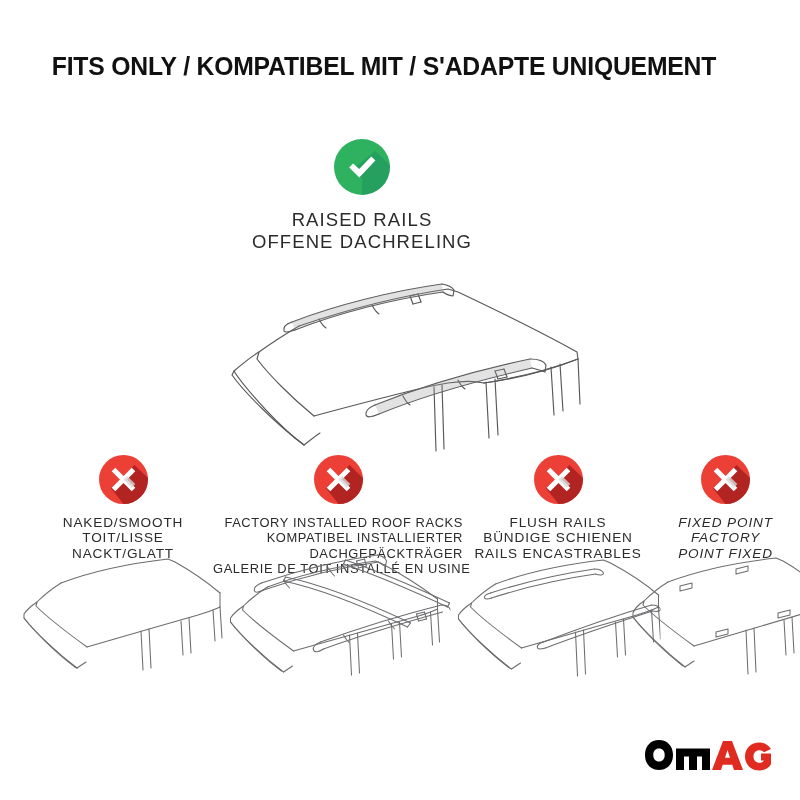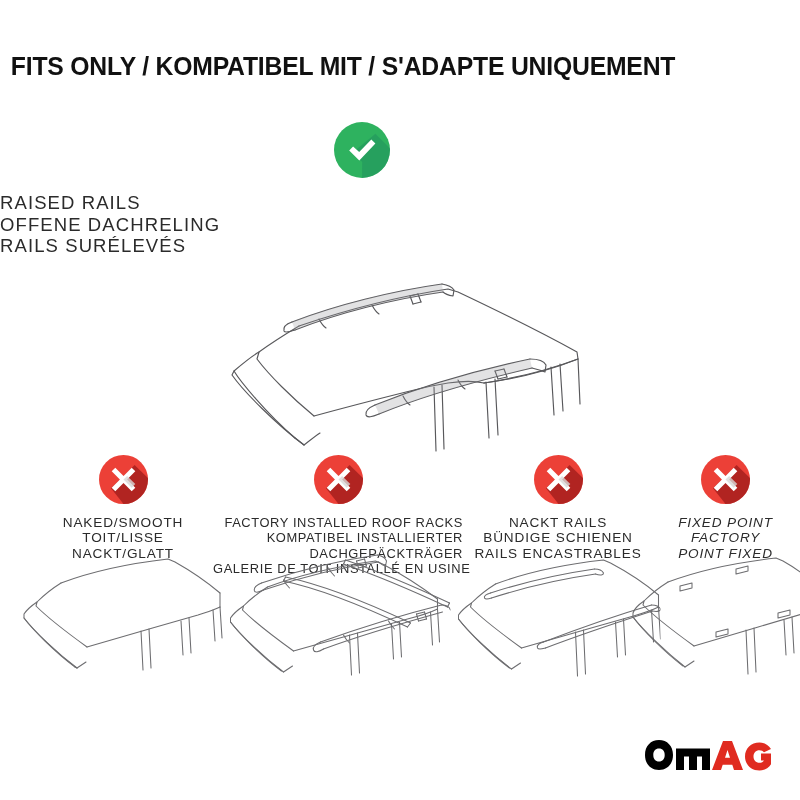--- a/index.html
+++ b/index.html
@@ -13,42 +13,42 @@
     position: relative;
     overflow: hidden;
     font-family: "Liberation Sans", sans-serif;
     color: #231f20;
   }
 
   
   .header {
     position: absolute;
     top: 52px;
-    left: 0;
+    left: 8px;
     width: 719px;
-    text-align: left;
+    text-align: right;
   }
   .header-title {
     font-family: "Liberation Sans", sans-serif;
     font-weight: 700;
     font-size: 25.5px;
     letter-spacing: -0.2px;
     color: #111111;
     white-space: nowrap;
     transform: scaleX(0.97);
     transform-origin: center;
   }
 
   
   .primary-block {
     position: absolute;
-    top: 122px;
+    top: 139px;
     left: 0;
     width: 724px;
-    text-align: left;
+    text-align: center;
   }
   .badge-ok {
     position: relative;
     width: 56px;
     height: 56px;
     margin: 0 auto;
     display: block;
   }
   .badge-no {
     position: relative;
@@ -139,21 +139,20 @@
     <svg viewBox="0 0 56 56" width="56" height="56" aria-hidden="true">
       <circle cx="28" cy="28" r="28" fill="#2eb25f"></circle>
       <path d="M28 56a28 28 0 0 0 28-28c0-.6 0-1.2-.06-1.8L41.4 11.7 18.6 30.5l9.6 9.6z" fill="#21925c" opacity="0.55"></path>
       <path d="M15.2 28.6l3.9-4.2 6.1 5.7 12.1-12.6 4.1 3.9-16.1 17z" fill="#ffffff"></path>
     </svg>
   </div>
 
   <div class="caption">
     <span class="caption-line">RAISED RAILS</span>
     <span class="caption-line">OFFENE DACHRELING</span>
-    <span class="caption-line">RAILS SURÉLEVÉS</span>
   </div>
 </div>
 
 <div class="illus-main">
   <svg viewBox="0 0 412 172" width="412" height="172" aria-hidden="true">
     <g fill="none" stroke="#58585b" stroke-width="1.15" stroke-linecap="round" stroke-linejoin="round">
 
       <path d="M103 43 C150 27 205 13 252 6 L262 9 C300 27 343 48 381 69 L382 76 C355 86 320 95 288 100"></path>
       <path d="M103 43 C93 49 74 61 63 69 L61 76 C73 92 96 115 118 133"></path>
       <path d="M118 133 C140 127 178 117 210 109 C238 102 268 95 288 100"></path>
@@ -314,21 +313,21 @@
   <div class="col col-2">
     <div class="badge-no">
       <svg viewBox="0 0 49 49" width="49" height="49" aria-hidden="true">
         <circle cx="24.5" cy="24.5" r="24.5" fill="#ec4037"></circle>
         <path d="M24.5 49A24.5 24.5 0 0 0 49 24.5c0-.5 0-1-.05-1.5L35.6 9.9 12 33.2z" fill="#9e1b1b" opacity="0.75"></path>
         <path d="M16.3 12.7l-3.6 3.6 8.2 8.2-8.2 8.2 3.6 3.6 8.2-8.2 8.2 8.2 3.6-3.6-8.2-8.2 8.2-8.2-3.6-3.6-8.2 8.2z" fill="#ffffff"></path>
         <path d="M24.5 24.5l8.2 8.2 3.6-3.6-8.2-8.2z" fill="#d8d8d8" opacity="0.8"></path>
       </svg>
     </div>
     <div class="caption-sm">
-      <span class="caption-line">NACKT RAILS</span>
+      <span class="caption-line">FLUSH RAILS</span>
       <span class="caption-line">BÜNDIGE SCHIENEN</span>
       <span class="caption-line">RAILS ENCASTRABLES</span>
     </div>
     <div class="illus-sm">
       <svg viewBox="0 0 205 126" width="205" height="126" aria-hidden="true">
         <g fill="none" stroke="#6d6d70" stroke-width="1.05" stroke-linecap="round" stroke-linejoin="round">
           <path d="M40 32 C72 20 112 12 148 8 L155 11 C172 20 190 32 203 43"></path>
           <path d="M40 32 C32 37 22 45 16 51 L15 55 C27 67 48 83 66 96"></path>
           <path d="M66 96 C94 88 142 74 178 64 C188 61 197 58 203 55"></path>
           <path d="M203 43 L203 55"></path>

